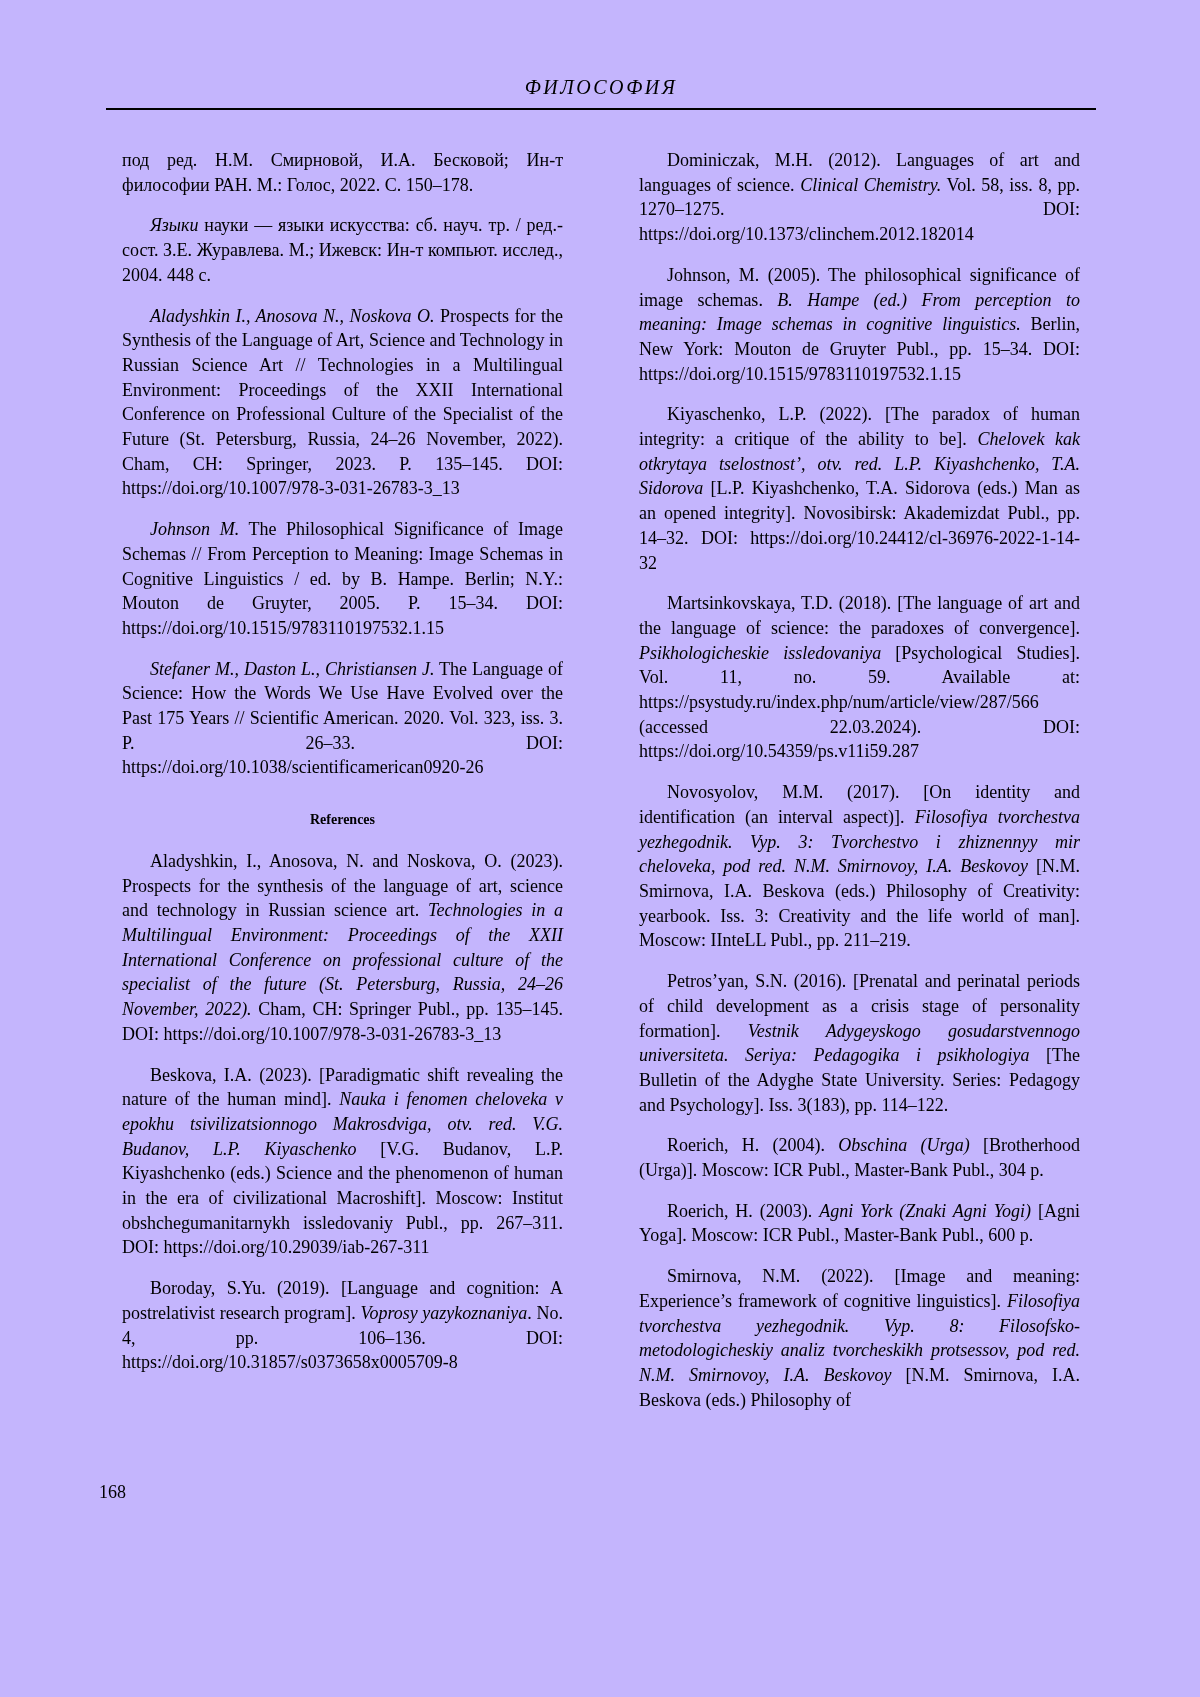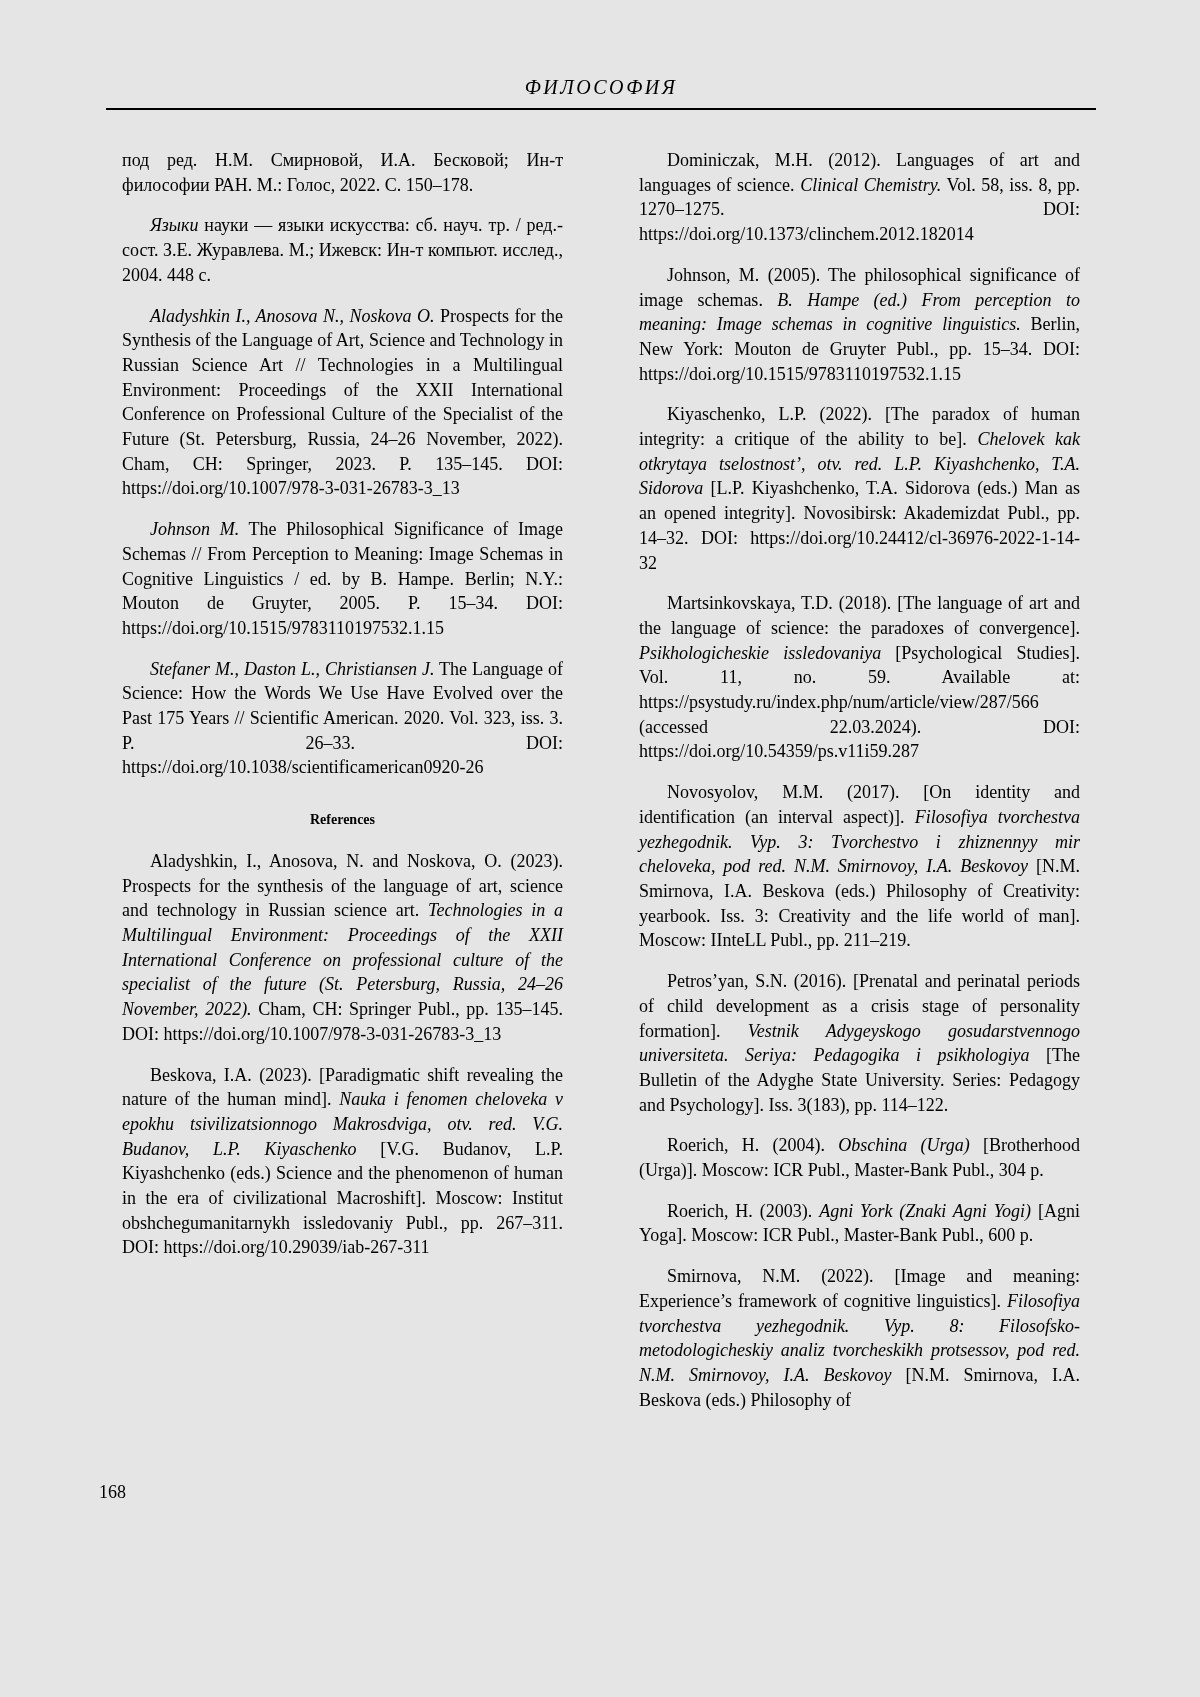--- a/index.html
+++ b/index.html
@@ -5,21 +5,21 @@
   * { box-sizing: border-box; }
   html, body {
     margin: 0;
     padding: 0;
     background: #ffffff;
   }
   .page {
     position: relative;
     width: 1200px;
     height: 1697px;
-    background: #e5e5e5;
+    background: #c4b5fd;
     color: #000000;
     font-family: "Liberation Serif", "DejaVu Serif", serif;
     padding: 76px 104px 0 106px;
     overflow: hidden;
   }
   .running-head {
     border-bottom: 2px solid #000000;
     padding-bottom: 9px;
   }
   .head-title {
@@ -74,20 +74,21 @@
   <div class="columns">
     <div class="col" id="col-left">
         <p class="ref-para no-indent"><span>под ред. Н.М. Смирновой, И.А. Бесковой; Ин-т философии РАН. М.: Голос, 2022. С. 150–178.</span></p>
         <p class="ref-para"><span class="it">Языки</span><span> науки — языки искусства: сб. науч. тр. / ред.-сост. З.Е. Журавлева. М.; Ижевск: Ин-т компьют. исслед., 2004. 448 с.</span></p>
         <p class="ref-para"><span class="it">Aladyshkin I., Anosova N., Noskova O.</span><span> Prospects for the Synthesis of the Language of Art, Science and Technology in Russian Science Art // Technologies in a Multilingual Environment: Proceedings of the XXII International Conference on Professional Culture of the Specialist of the Future (St. Petersburg, Russia, 24–26 November, 2022). Cham, CH: Springer, 2023. P. 135–145. DOI: https://doi.org/10.1007/978-3-031-26783-3_13</span></p>
         <p class="ref-para"><span class="it">Johnson M.</span><span> The Philosophical Significance of Image Schemas // From Perception to Meaning: Image Schemas in Cognitive Linguistics / ed. by B. Hampe. Berlin; N.Y.: Mouton de Gruyter, 2005. P. 15–34. DOI: https://doi.org/10.1515/9783110197532.1.15</span></p>
         <p class="ref-para"><span class="it">Stefaner M., Daston L., Christiansen J.</span><span> The Language of Science: How the Words We Use Have Evolved over the Past 175 Years // Scientific American. 2020. Vol. 323, iss. 3. P. 26–33. DOI: https://doi.org/10.1038/scientificamerican0920-26</span></p>
         <h2 class="ref-heading"><span>References</span></h2>
         <p class="ref-para"><span>Aladyshkin, I., Anosova, N. and Noskova, O. (2023). Prospects for the synthesis of the language of art, science and technology in Russian science art. </span><span class="it">Technologies in a Multilingual Environment: Proceedings of the XXII International Conference on professional culture of the specialist of the future (St. Petersburg, Russia, 24–26 November, 2022).</span><span> Cham, CH: Springer Publ., pp. 135–145. DOI: https://doi.org/10.1007/978-3-031-26783-3_13</span></p>
         <p class="ref-para"><span>Beskova, I.A. (2023). [Paradigmatic shift revealing the nature of the human mind]. </span><span class="it">Nauka i fenomen cheloveka v epokhu tsivilizatsionnogo Makrosdviga, otv. red. V.G. Budanov, L.P. Kiyaschenko</span><span> [V.G. Budanov, L.P. Kiyashchenko (eds.) Science and the phenomenon of human in the era of civilizational Macroshift]. Moscow: Institut obshchegumanitarnykh issledovaniy Publ., pp. 267–311. DOI: https://doi.org/10.29039/iab-267-311</span></p>
+        <p class="ref-para"><span>Boroday, S.Yu. (2019). [Language and cognition: A postrelativist research program]. </span><span class="it">Voprosy yazykoznaniya</span><span>. No. 4, pp. 106–136. DOI: https://doi.org/10.31857/s0373658x0005709-8</span></p>
       </div>
     <div class="col" id="col-right">
         <p class="ref-para"><span>Dominiczak, M.H. (2012). Languages of art and languages of science. </span><span class="it">Clinical Chemistry.</span><span> Vol. 58, iss. 8, pp. 1270–1275. DOI: https://doi.org/10.1373/clinchem.2012.182014</span></p>
         <p class="ref-para"><span>Johnson, M. (2005). The philosophical significance of image schemas. </span><span class="it">B. Hampe (ed.) From perception to meaning: Image schemas in cognitive linguistics.</span><span> Berlin, New York: Mouton de Gruyter Publ., pp. 15–34. DOI: https://doi.org/10.1515/9783110197532.1.15</span></p>
         <p class="ref-para"><span>Kiyaschenko, L.P. (2022). [The paradox of human integrity: a critique of the ability to be]. </span><span class="it">Chelovek kak otkrytaya tselostnost’, otv. red. L.P. Kiyashchenko, T.A. Sidorova</span><span> [L.P. Kiyashchenko, T.A. Sidorova (eds.) Man as an opened integrity]. Novosibirsk: Akademizdat Publ., pp. 14–32. DOI: https://doi.org/10.24412/cl-36976-2022-1-14-32</span></p>
         <p class="ref-para"><span>Martsinkovskaya, T.D. (2018). [The language of art and the language of science: the paradoxes of convergence]. </span><span class="it">Psikhologicheskie issledovaniya</span><span> [Psychological Studies]. Vol. 11, no. 59. Available at: https://psystudy.ru/index.php/num/article/view/287/566 (accessed 22.03.2024). DOI: https://doi.org/10.54359/ps.v11i59.287</span></p>
         <p class="ref-para"><span>Novosyolov, M.M. (2017). [On identity and identification (an interval aspect)]. </span><span class="it">Filosofiya tvorchestva yezhegodnik. Vyp. 3: Tvorchestvo i zhiznennyy mir cheloveka, pod red. N.M. Smirnovoy, I.A. Beskovoy</span><span> [N.M. Smirnova, I.A. Beskova (eds.) Philosophy of Creativity: yearbook. Iss. 3: Creativity and the life world of man]. Moscow: IInteLL Publ., pp. 211–219.</span></p>
         <p class="ref-para"><span>Petros’yan, S.N. (2016). [Prenatal and perinatal periods of child development as a crisis stage of personality formation]. </span><span class="it">Vestnik Adygeyskogo gosudarstvennogo universiteta. Seriya: Pedagogika i psikhologiya</span><span> [The Bulletin of the Adyghe State University. Series: Pedagogy and Psychology]. Iss. 3(183), pp. 114–122.</span></p>
         <p class="ref-para"><span>Roerich, H. (2004). </span><span class="it">Obschina (Urga)</span><span> [Brotherhood (Urga)]. Moscow: ICR Publ., Master-Bank Publ., 304 p.</span></p>
         <p class="ref-para"><span>Roerich, H. (2003). </span><span class="it">Agni York (Znaki Agni Yogi)</span><span> [Agni Yoga]. Moscow: ICR Publ., Master-Bank Publ., 600 p.</span></p>

